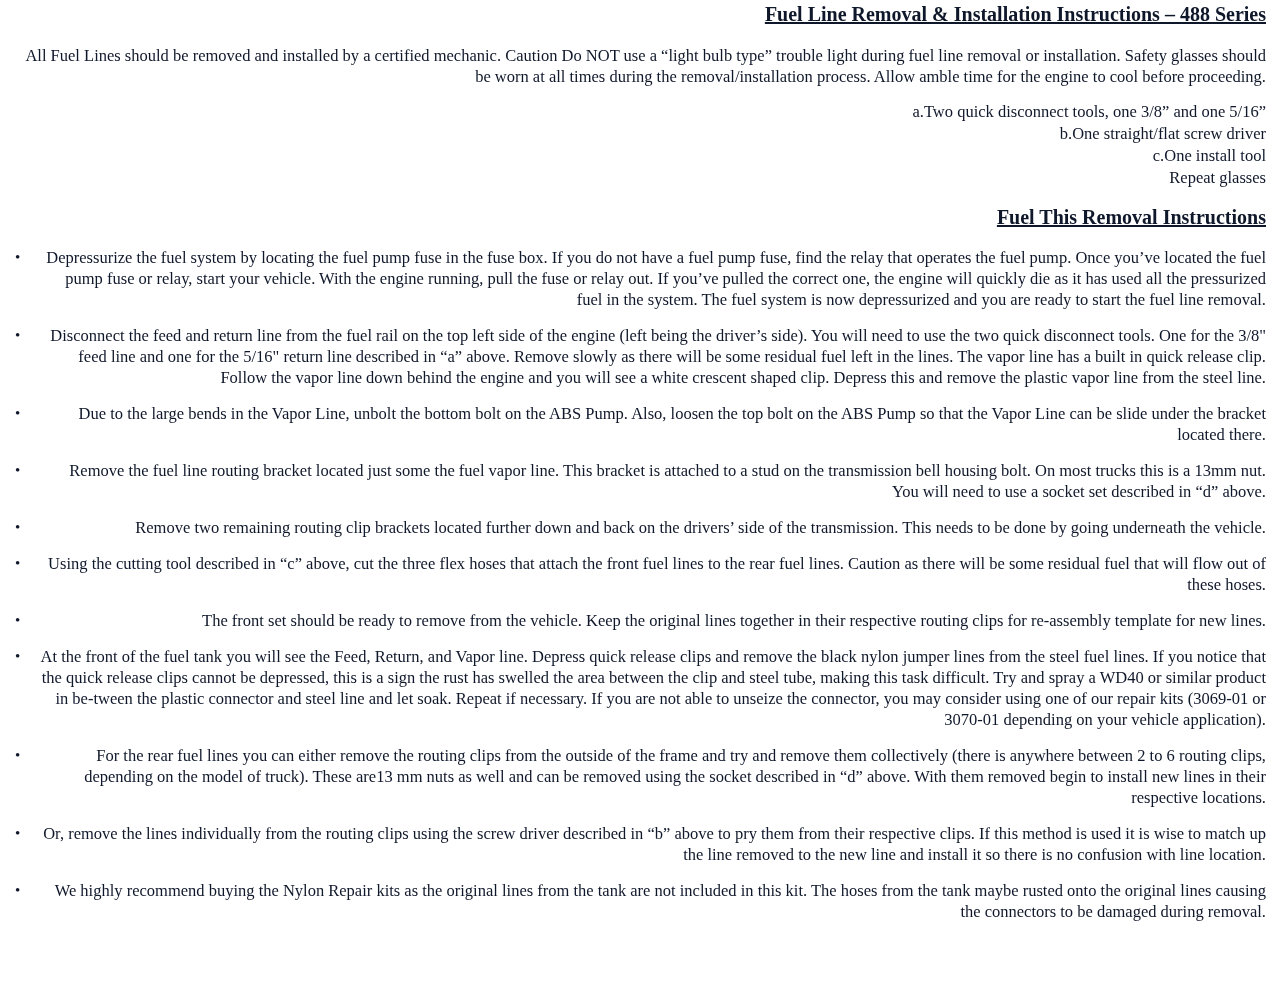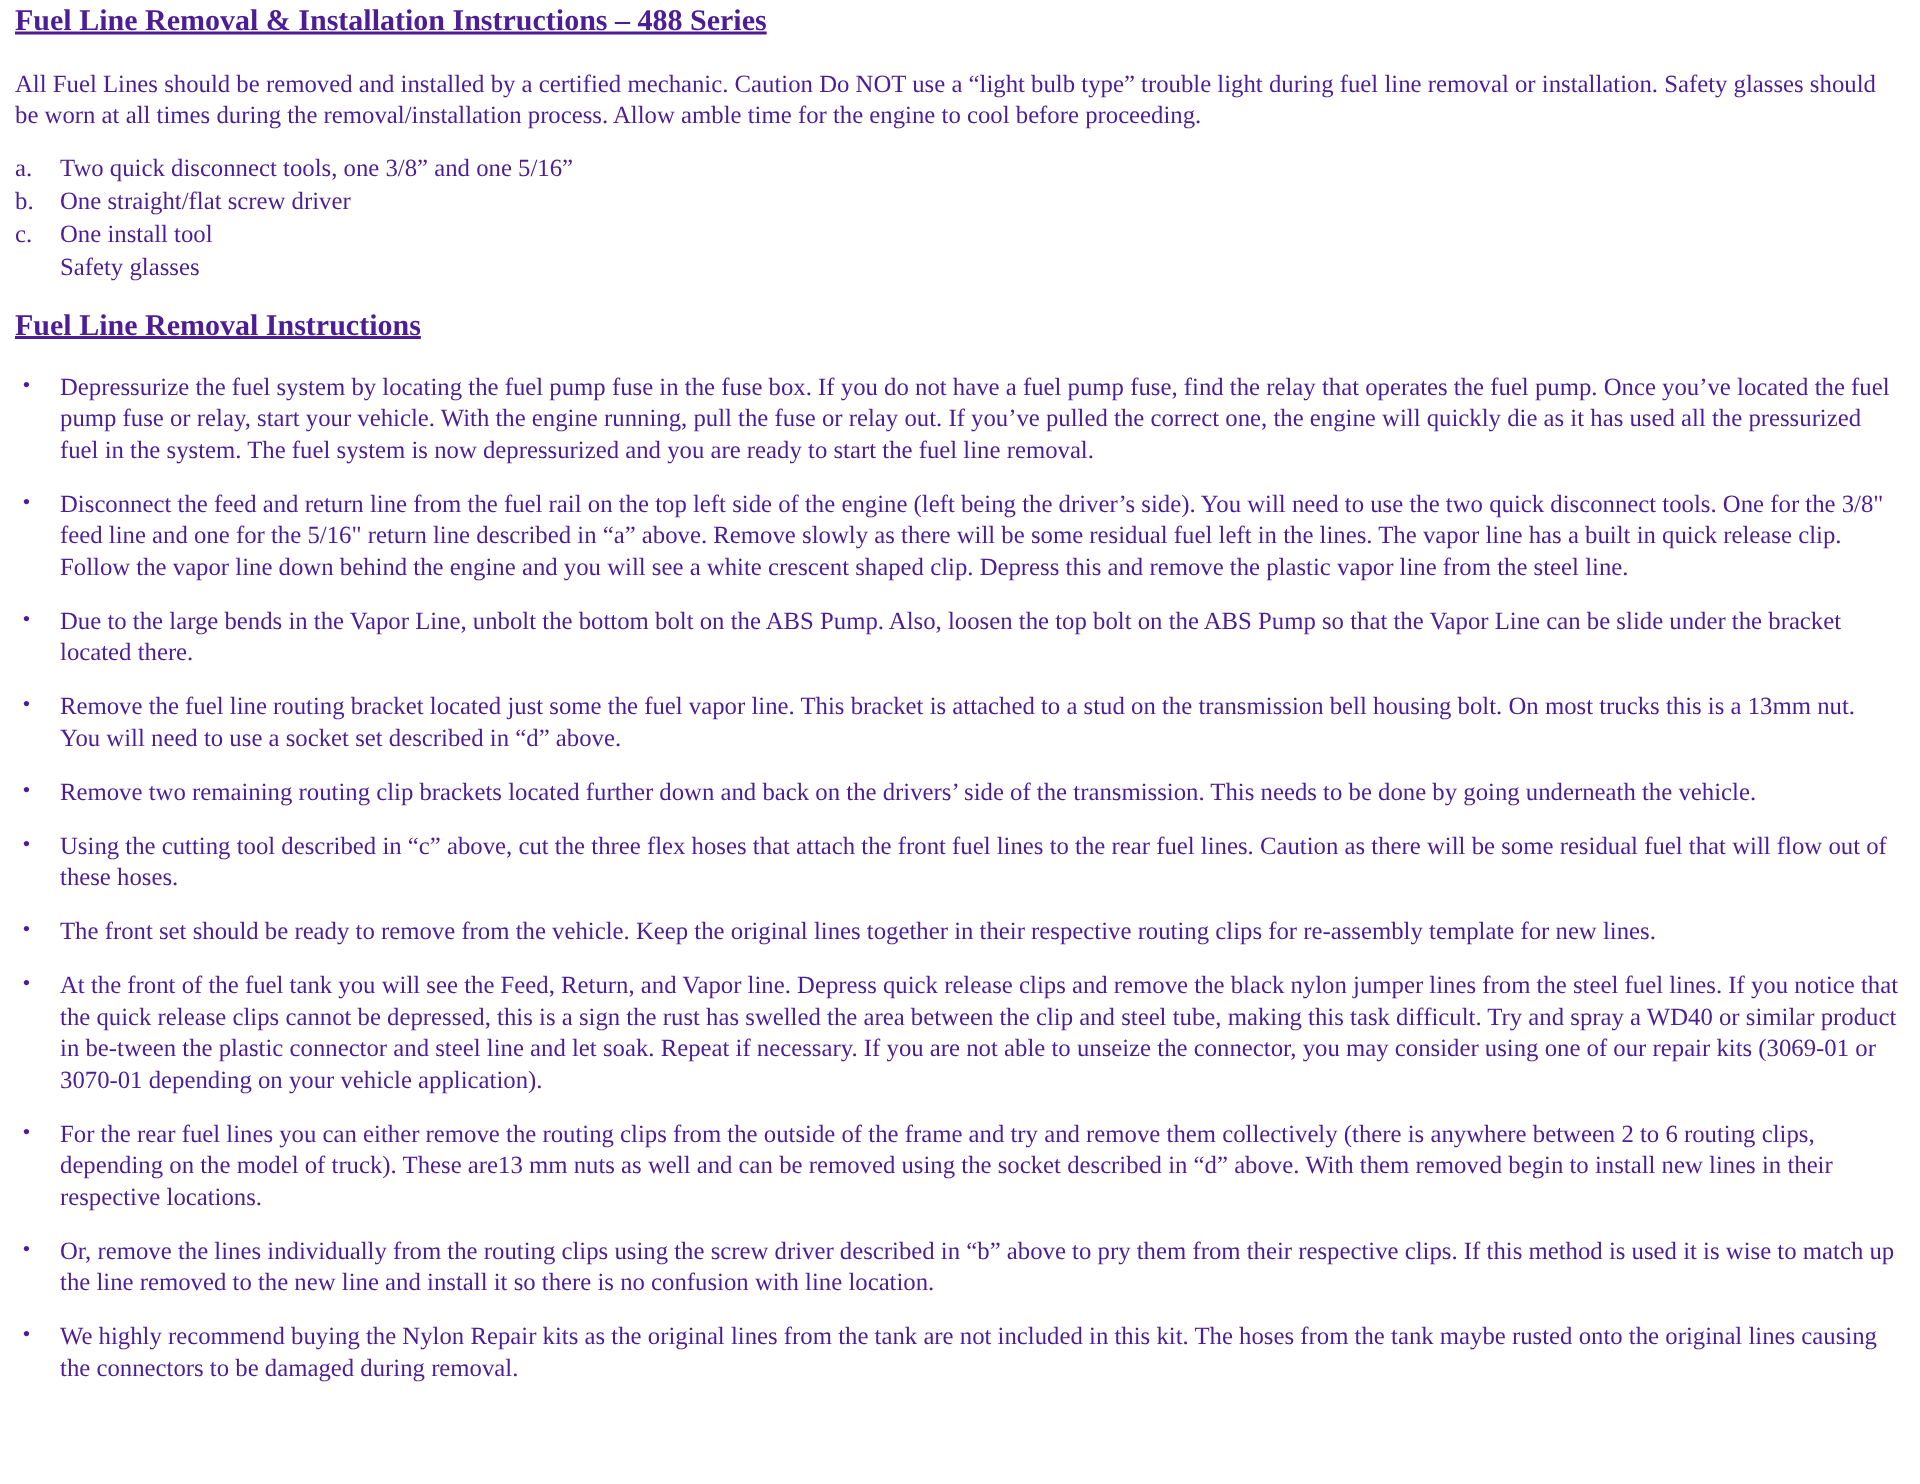--- a/index.html
+++ b/index.html
@@ -1,26 +1,27 @@
 <!DOCTYPE html>
 <html><head>
 <meta charset="utf-8">
 <style>
   html, body { margin: 0; padding: 0; background: #ffffff; }
   .page {
     width: 1280px;
     height: 989px;
     box-sizing: border-box;
     background: #ffffff;
-    color: #4c1d95;
+    color: #0f172a;
     font-family: "Liberation Serif", "DejaVu Serif", serif;
     font-size: 16.5px;
     line-height: 21px;
     padding: 2px 14px 0 10px;
     overflow: hidden;
+    text-align: right;
   }
   h1.doc-title {
     font-size: 20px;
     line-height: 24px;
     font-weight: bold;
     text-decoration: underline;
     margin: 0 0 19px 0;
   }
   h2.section-title {
     font-size: 20px;
@@ -70,24 +71,24 @@
   <div class="tools-list">
     <div class="tool-row">
       <span class="tool-label">a.</span><span class="tool-text">Two quick disconnect tools, one 3/8” and one 5/16”</span>
     </div>
     <div class="tool-row">
       <span class="tool-label">b.</span><span class="tool-text">One straight/flat screw driver</span>
     </div>
     <div class="tool-row">
       <span class="tool-label">c.</span><span class="tool-text">One install tool</span>
     </div>
-    <div class="tool-continuation">Safety glasses</div>
+    <div class="tool-continuation">Repeat glasses</div>
   </div>
 
-  <h2 class="section-title">Fuel Line Removal Instructions</h2>
+  <h2 class="section-title">Fuel This Removal Instructions</h2>
 
   <ul class="bullets">
     <li><span class="dot">•</span><span>Depressurize the fuel system by locating the fuel pump fuse in the fuse box. If you do not have a fuel pump fuse, find the relay that operates the fuel pump. Once you’ve located the fuel pump fuse or relay, start your vehicle. With the engine running, pull the fuse or relay out. If you’ve pulled the correct one, the engine will quickly die as it has used all the pressurized fuel in the system. The fuel system is now depressurized and you are ready to start the fuel line removal.</span></li>
     <li><span class="dot">•</span><span>Disconnect the feed and return line from the fuel rail on the top left side of the engine (left being the driver’s side). You will need to use the two quick disconnect tools. One for the 3/8" feed line and one for the 5/16" return line described in “a” above. Remove slowly as there will be some residual fuel left in the lines. The vapor line has a built in quick release clip. Follow the vapor line down behind the engine and you will see a white crescent shaped clip. Depress this and remove the plastic vapor line from the steel line.</span></li>
     <li><span class="dot">•</span><span>Due to the large bends in the Vapor Line, unbolt the bottom bolt on the ABS Pump. Also, loosen the top bolt on the ABS Pump so that the Vapor Line can be slide under the bracket located there.</span></li>
     <li><span class="dot">•</span><span>Remove the fuel line routing bracket located just some the fuel vapor line. This bracket is attached to a stud on the transmission bell housing bolt. On most trucks this is a 13mm nut. You will need to use a socket set described in “d” above.</span></li>
     <li><span class="dot">•</span><span>Remove two remaining routing clip brackets located further down and back on the drivers’ side of the transmission. This needs to be done by going underneath the vehicle.</span></li>
     <li><span class="dot">•</span><span>Using the cutting tool described in “c” above, cut the three flex hoses that attach the front fuel lines to the rear fuel lines. Caution as there will be some residual fuel that will flow out of these hoses.</span></li>
     <li><span class="dot">•</span><span>The front set should be ready to remove from the vehicle. Keep the original lines together in their respective routing clips for re-assembly template for new lines.</span></li>
     <li><span class="dot">•</span><span>At the front of the fuel tank you will see the Feed, Return, and Vapor line. Depress quick release clips and remove the black nylon jumper lines from the steel fuel lines. If you notice that the quick release clips cannot be depressed, this is a sign the rust has swelled the area between the clip and steel tube, making this task difficult. Try and spray a WD40 or similar product in be-tween the plastic connector and steel line and let soak. Repeat if necessary. If you are not able to unseize the connector, you may consider using one of our repair kits (3069-01 or 3070-01 depending on your vehicle application).</span></li>

